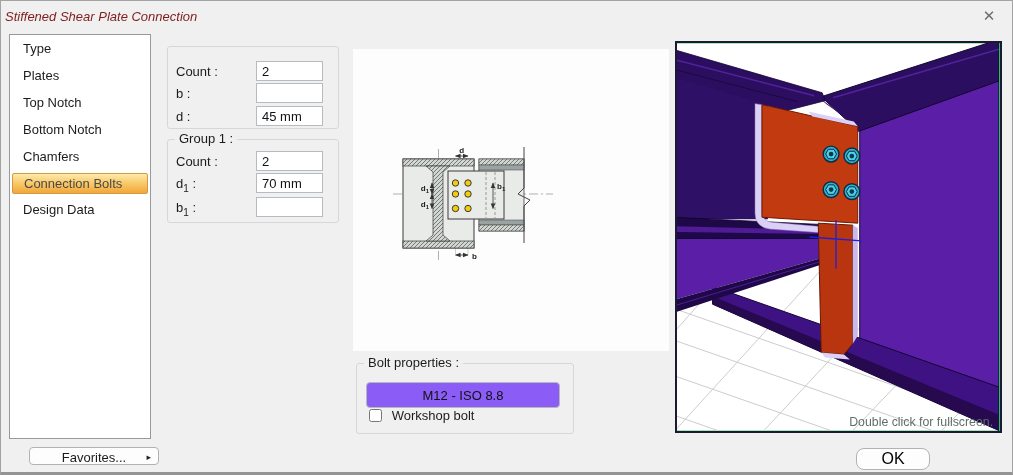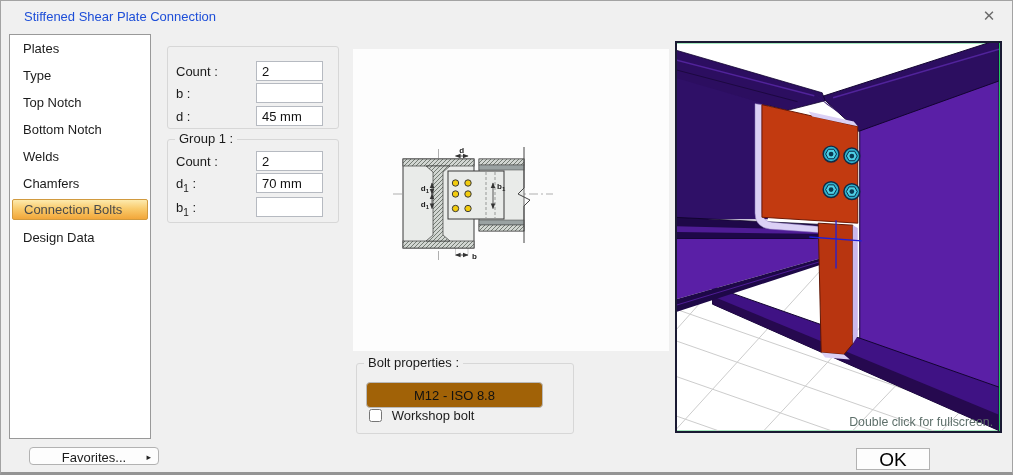--- a/index.html
+++ b/index.html
@@ -7,21 +7,21 @@
   body {
     font-family:"Liberation Sans", sans-serif;
     font-size:13px; color:#1b1b1b;
     background:#f0f0f0;
     position:relative; overflow:hidden;
     border:1px solid #a3a3a3;
     border-bottom:3px solid #949494;
   }
   
   .title-bar { position:absolute; left:0; top:0; right:0; height:30px; }
-  .title { position:absolute; left:23px; top:8px; color:#1d4ed8; }
+  .title { position:absolute; left:4px; top:8px; color:#7f1d1d;font-style:italic; }
   .close-btn { position:absolute; right:8px; top:3px; width:30px; height:24px;
     text-align:center; line-height:24px; color:#6b6b6b; font-size:15px; cursor:pointer; }
   
   .sidebar { position:absolute; left:8px; top:33px; width:142px; height:405px;
     background:#fff; border:1px solid #999; }
   .nav-item { position:absolute; left:2px; right:2px; height:21px; line-height:21px;
     padding-left:11px; cursor:pointer; }
   .nav-item:nth-of-type(1){top:3px} .nav-item:nth-of-type(2){top:30px}
   .nav-item:nth-of-type(3){top:57px} .nav-item:nth-of-type(4){top:84px}
   .nav-item:nth-of-type(5){top:111px} .nav-item:nth-of-type(6){top:138px}
@@ -39,52 +39,51 @@
   #grp-horiz  { left:166px; top:45px;  width:172px; height:83px; }
   #grp-group1 { left:166px; top:138px; width:172px; height:84px; }
   #grp-bolt   { left:355px; top:362px; width:218px; height:71px; }
   .frow { position:absolute; left:8px; right:8px; height:20px; }
   .frow .lbl { position:absolute; left:0; top:3px; white-space:pre; }
   .lbl sub { font-size:10px; }
   .frow input { position:absolute; right:7px; top:0; width:67px; height:20px;
     border:1px solid #b6bac1; background:#fff; font-family:inherit; font-size:13px;
     padding:0 5px; color:#111; }
   
-  .bolt-btn { position:absolute; left:9px; top:18px; width:177px; height:26px;
-    background:#a16207; border:1px solid #b9b9b9; border-radius:4px;
+  .bolt-btn { position:absolute; left:9px; top:18px; width:194px; height:26px;
+    background:#8b5cf6; border:1px solid #b9b9b9; border-radius:4px;
     font-family:inherit; font-size:13px; color:#111; cursor:pointer; }
   .cb-row { position:absolute; left:12px; top:44px; height:16px; line-height:15px; }
   .cb-row input { width:13px; height:13px; vertical-align:-2px; margin-right:6px; }
   
   .diagram-panel { position:absolute; left:352px; top:48px; width:316px; height:302px;
     background:#fdfdfd; }
   
   .viewport { position:absolute; left:674px; top:40px; width:327px; height:392px;
     border:2px solid #1a1a33; background:#22c55e; overflow:hidden; cursor:crosshair; }
   
   .footer-btn { position:absolute; top:447px; height:22px; background:#fdfdfd;
-    border:1px solid #b2b2b2; border-radius:0; font-family:inherit; font-size:19px;
+    border:1px solid #b2b2b2; border-radius:8px; font-family:inherit; font-size:16px;
     text-align:center; cursor:pointer; }
   #ok-btn { left:855px; width:74px; }
   #cancel-btn { left:933px; width:74px;margin-top:32px; }
 </style>
 </head>
 <body>
 
 <div class="title-bar">
   <span class="title">Stiffened Shear Plate Connection</span>
   <span class="close-btn">✕</span>
 </div>
 
 <div class="sidebar">
+  <div class="nav-item">Type</div>
   <div class="nav-item">Plates</div>
-  <div class="nav-item">Type</div>
   <div class="nav-item">Top Notch</div>
   <div class="nav-item">Bottom Notch</div>
-  <div class="nav-item">Welds</div>
   <div class="nav-item">Chamfers</div>
   <div class="nav-item selected">Connection Bolts</div>
   <div class="nav-item">Design Data</div>
 </div>
 
 <div class="favorites-btn">
   <span>Favorites...</span>
   <span class="favorites-arrow">▸</span>
 </div>
 

